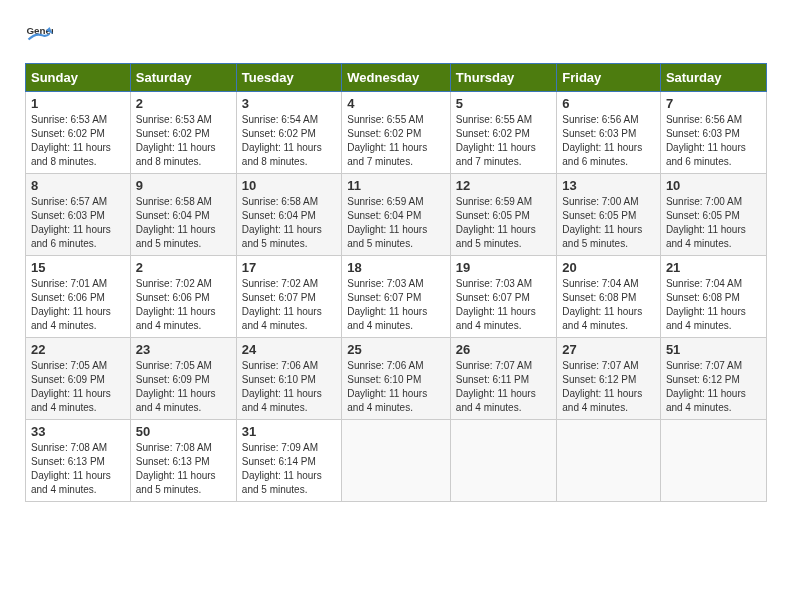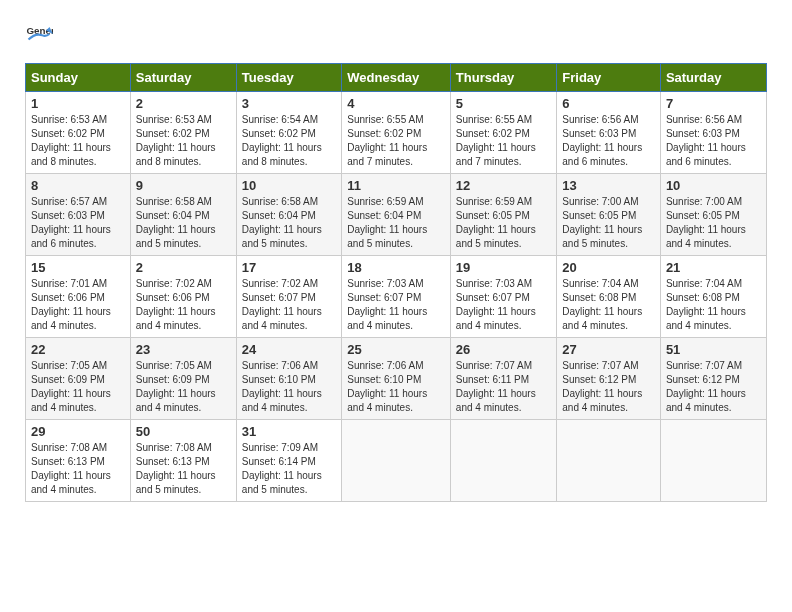--- a/index.html
+++ b/index.html
@@ -241,21 +241,21 @@
         <span class="day-number">27</span>
         <span class="day-info">Sunrise: 7:07 AM<br>Sunset: 6:12 PM<br>Daylight: 11 hours and 4 minutes.</span>
       </td>
         <td>
         <span class="day-number">51</span>
         <span class="day-info">Sunrise: 7:07 AM<br>Sunset: 6:12 PM<br>Daylight: 11 hours and 4 minutes.</span>
       </td>
       </tr>
       <tr>
         <td>
-        <span class="day-number">29</span>
+        <span class="day-number">33</span>
         <span class="day-info">Sunrise: 7:08 AM<br>Sunset: 6:13 PM<br>Daylight: 11 hours and 4 minutes.</span>
       </td>
         <td>
         <span class="day-number">50</span>
         <span class="day-info">Sunrise: 7:08 AM<br>Sunset: 6:13 PM<br>Daylight: 11 hours and 5 minutes.</span>
       </td>
         <td>
         <span class="day-number">31</span>
         <span class="day-info">Sunrise: 7:09 AM<br>Sunset: 6:14 PM<br>Daylight: 11 hours and 5 minutes.</span>
       </td>

